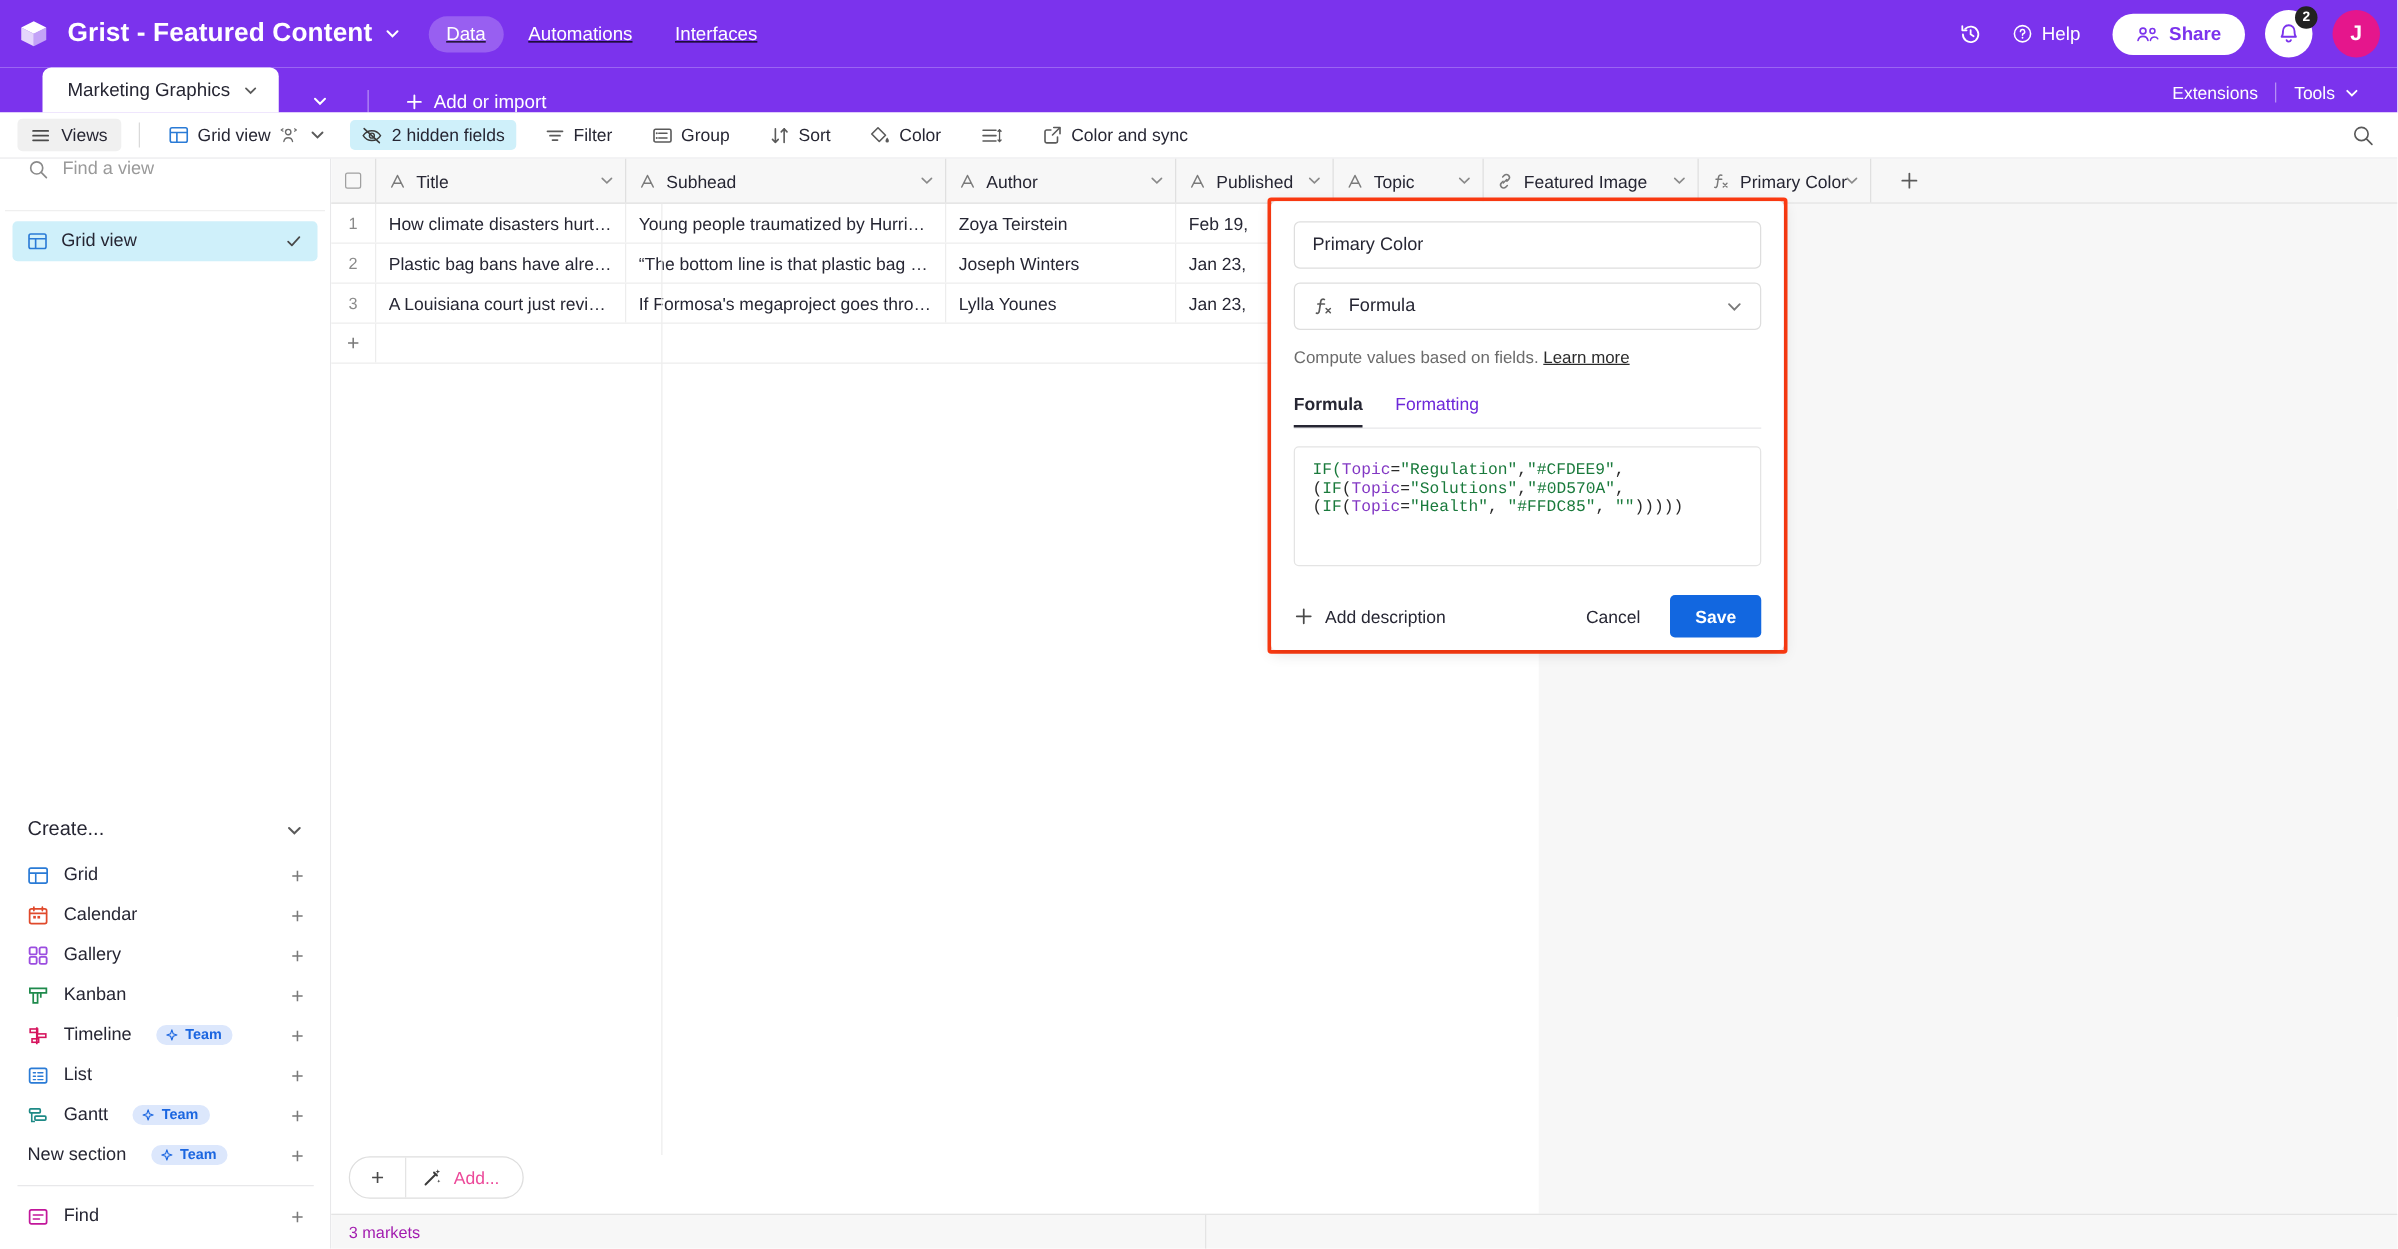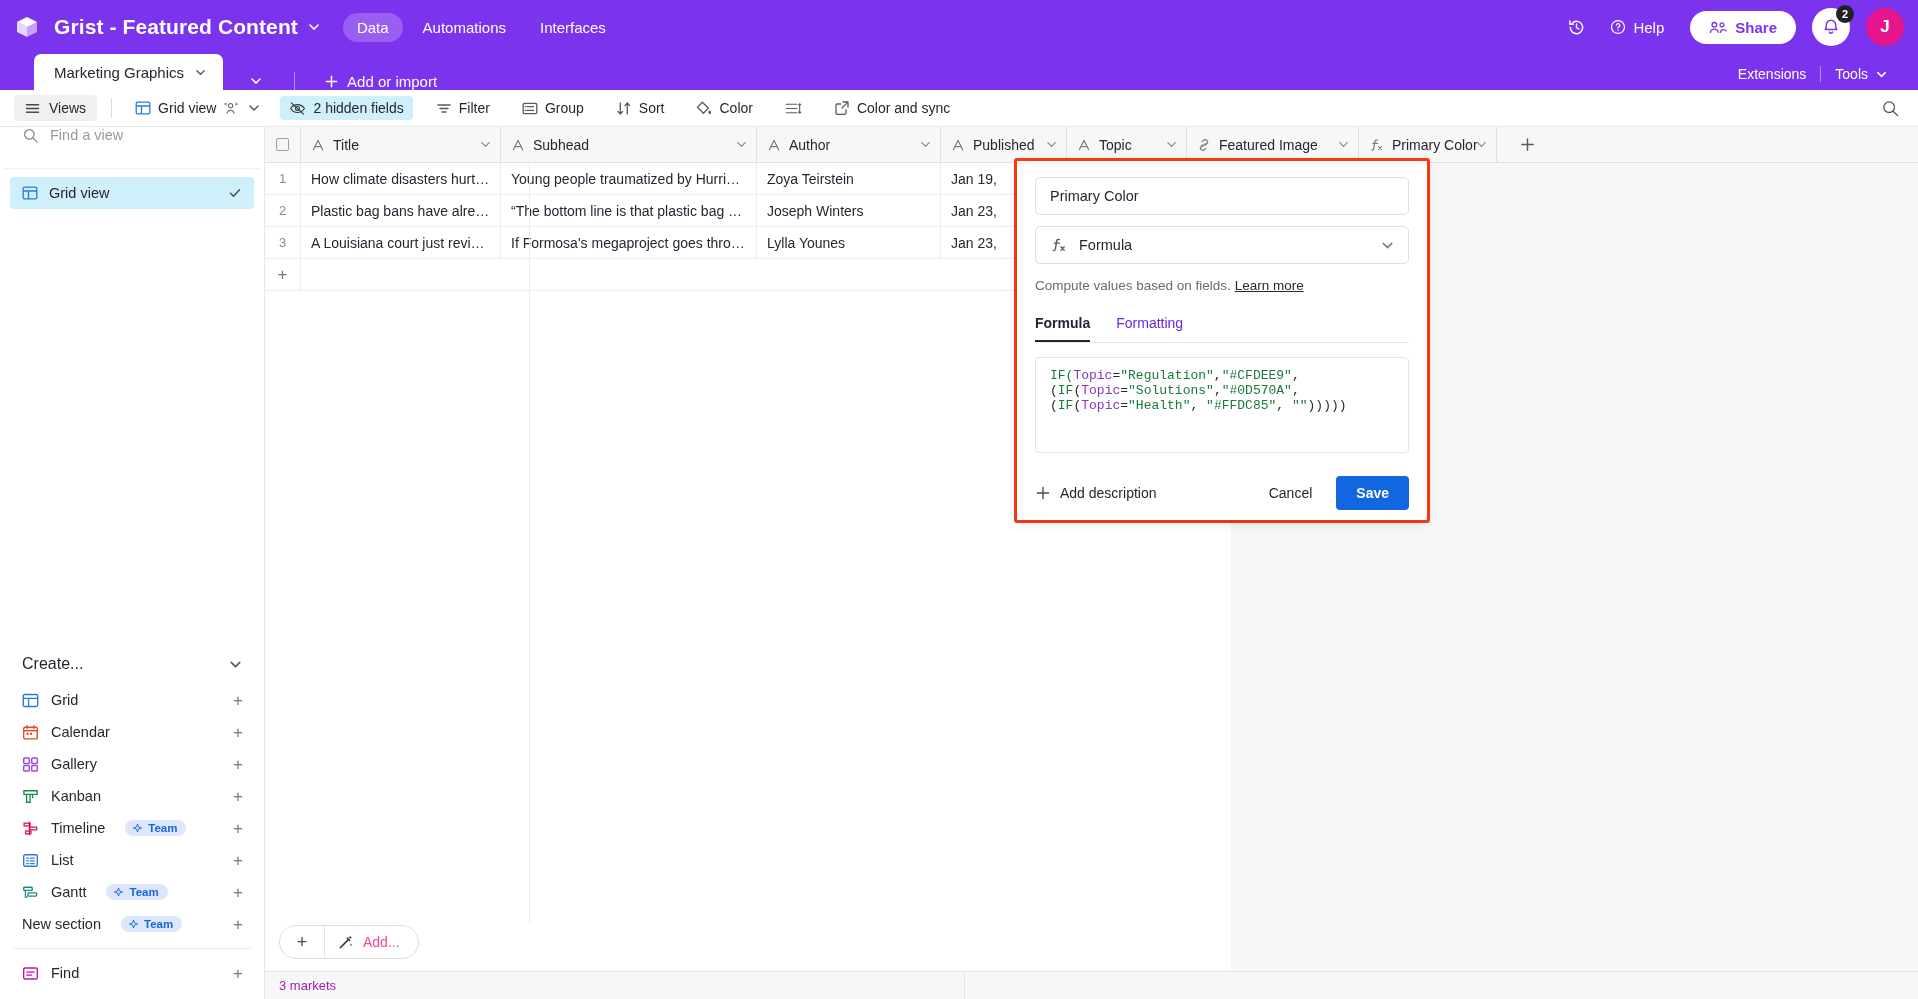--- a/index.html
+++ b/index.html
@@ -17,21 +17,21 @@
     position: absolute; top: 0; left: 0; width: 1918px; height: 54px;
     background: #7B33ED;
     display: flex; align-items: center;
   }
   .logo-box { width: 54px; height: 54px; display: flex; align-items: center; justify-content: center; }
   .doc-title {
     color: #fff; font-size: 21px; font-weight: bold; letter-spacing: .1px;
     white-space: nowrap;
   }
   .title-chev { margin-left: 9px; display:flex; align-items:center; }
-  .topnav { display: flex; align-items: center; margin-left: 22px; gap: 6px; }
+  .topnav { display: flex; align-items: center; margin-left: 22px; gap: 6px; text-decoration: underline; }
   .topnav-item {
     color: #ffffff; font-size: 15px; padding: 6px 14px; border-radius: 16px;
     white-space: nowrap;
   }
   .topnav-item.active { background: rgba(255,255,255,.22); font-weight: normal; }
   .topright { position: absolute; right: 14px; top: 0; height: 54px; display: flex; align-items: center; gap: 4px; }
   .tr-icon { width: 36px; height: 36px; display:flex; align-items:center; justify-content:center; border-radius: 50%; }
   .help-btn { display:flex; align-items:center; gap:7px; color:#fff; font-size:15px; padding: 6px 12px; border-radius: 16px; }
   .share-btn {
     display:flex; align-items:center; gap:8px; background:#fff; color:#7B33ED;
@@ -722,21 +722,21 @@
       <div class="gr-cell" style="width:200px">
           <span>How climate disasters hurt ...</span>
         </div>
       <div class="gr-cell" style="width:256px">
           <span>Young people traumatized by Hurrican...</span>
         </div>
       <div class="gr-cell" style="width:184px">
           <span>Zoya Teirstein</span>
         </div>
       <div class="gr-cell" style="width:126px">
-          <span>Jan 19,</span>
+          <span>Feb 19,</span>
         </div>
       <div class="gr-cell" style="width:120px">
           <span></span>
         </div>
       <div class="gr-cell" style="width:172px">
           <span></span>
         </div>
       <div class="gr-cell" style="width:138px">
           <span>5</span>
         </div>

